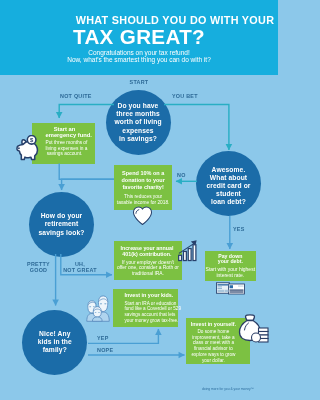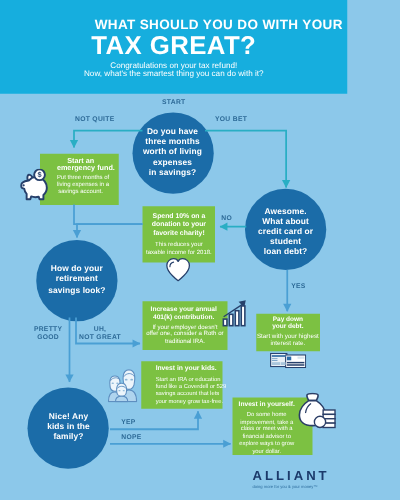--- a/index.html
+++ b/index.html
@@ -213,21 +213,20 @@
         <span>improvement, take a</span>
         <span>class or meet with a</span>
         <span>financial advisor to</span>
         <span>explore ways to grow</span>
         <span>your dollar.</span>
       </div>
   </div>
 
   <div class="abs" id="footer">
     <div class="abs" id="logo-mark"></div>
-    <div class="abs" id="logo-word">ALLIANT</div>
     <div class="abs" id="logo-tag">doing more for you &amp; your money™</div>
   </div>
 
   <svg class="abs" id="connectors" width="278" height="400" viewBox="0 0 278 400">
     <defs>
       <marker id="arrT" viewBox="0 0 10 10" refX="8.2" refY="5" markerWidth="5.6" markerHeight="5.6" orient="auto-start-reverse">
         <path d="M0.6,0.8 L8.6,5 L0.6,9.2 z" fill="#29AEC4"></path>
       </marker>
       <marker id="arrB" viewBox="0 0 10 10" refX="8.2" refY="5" markerWidth="5.6" markerHeight="5.6" orient="auto-start-reverse">
         <path d="M0.6,0.8 L8.6,5 L0.6,9.2 z" fill="#4A9FD4"></path>

